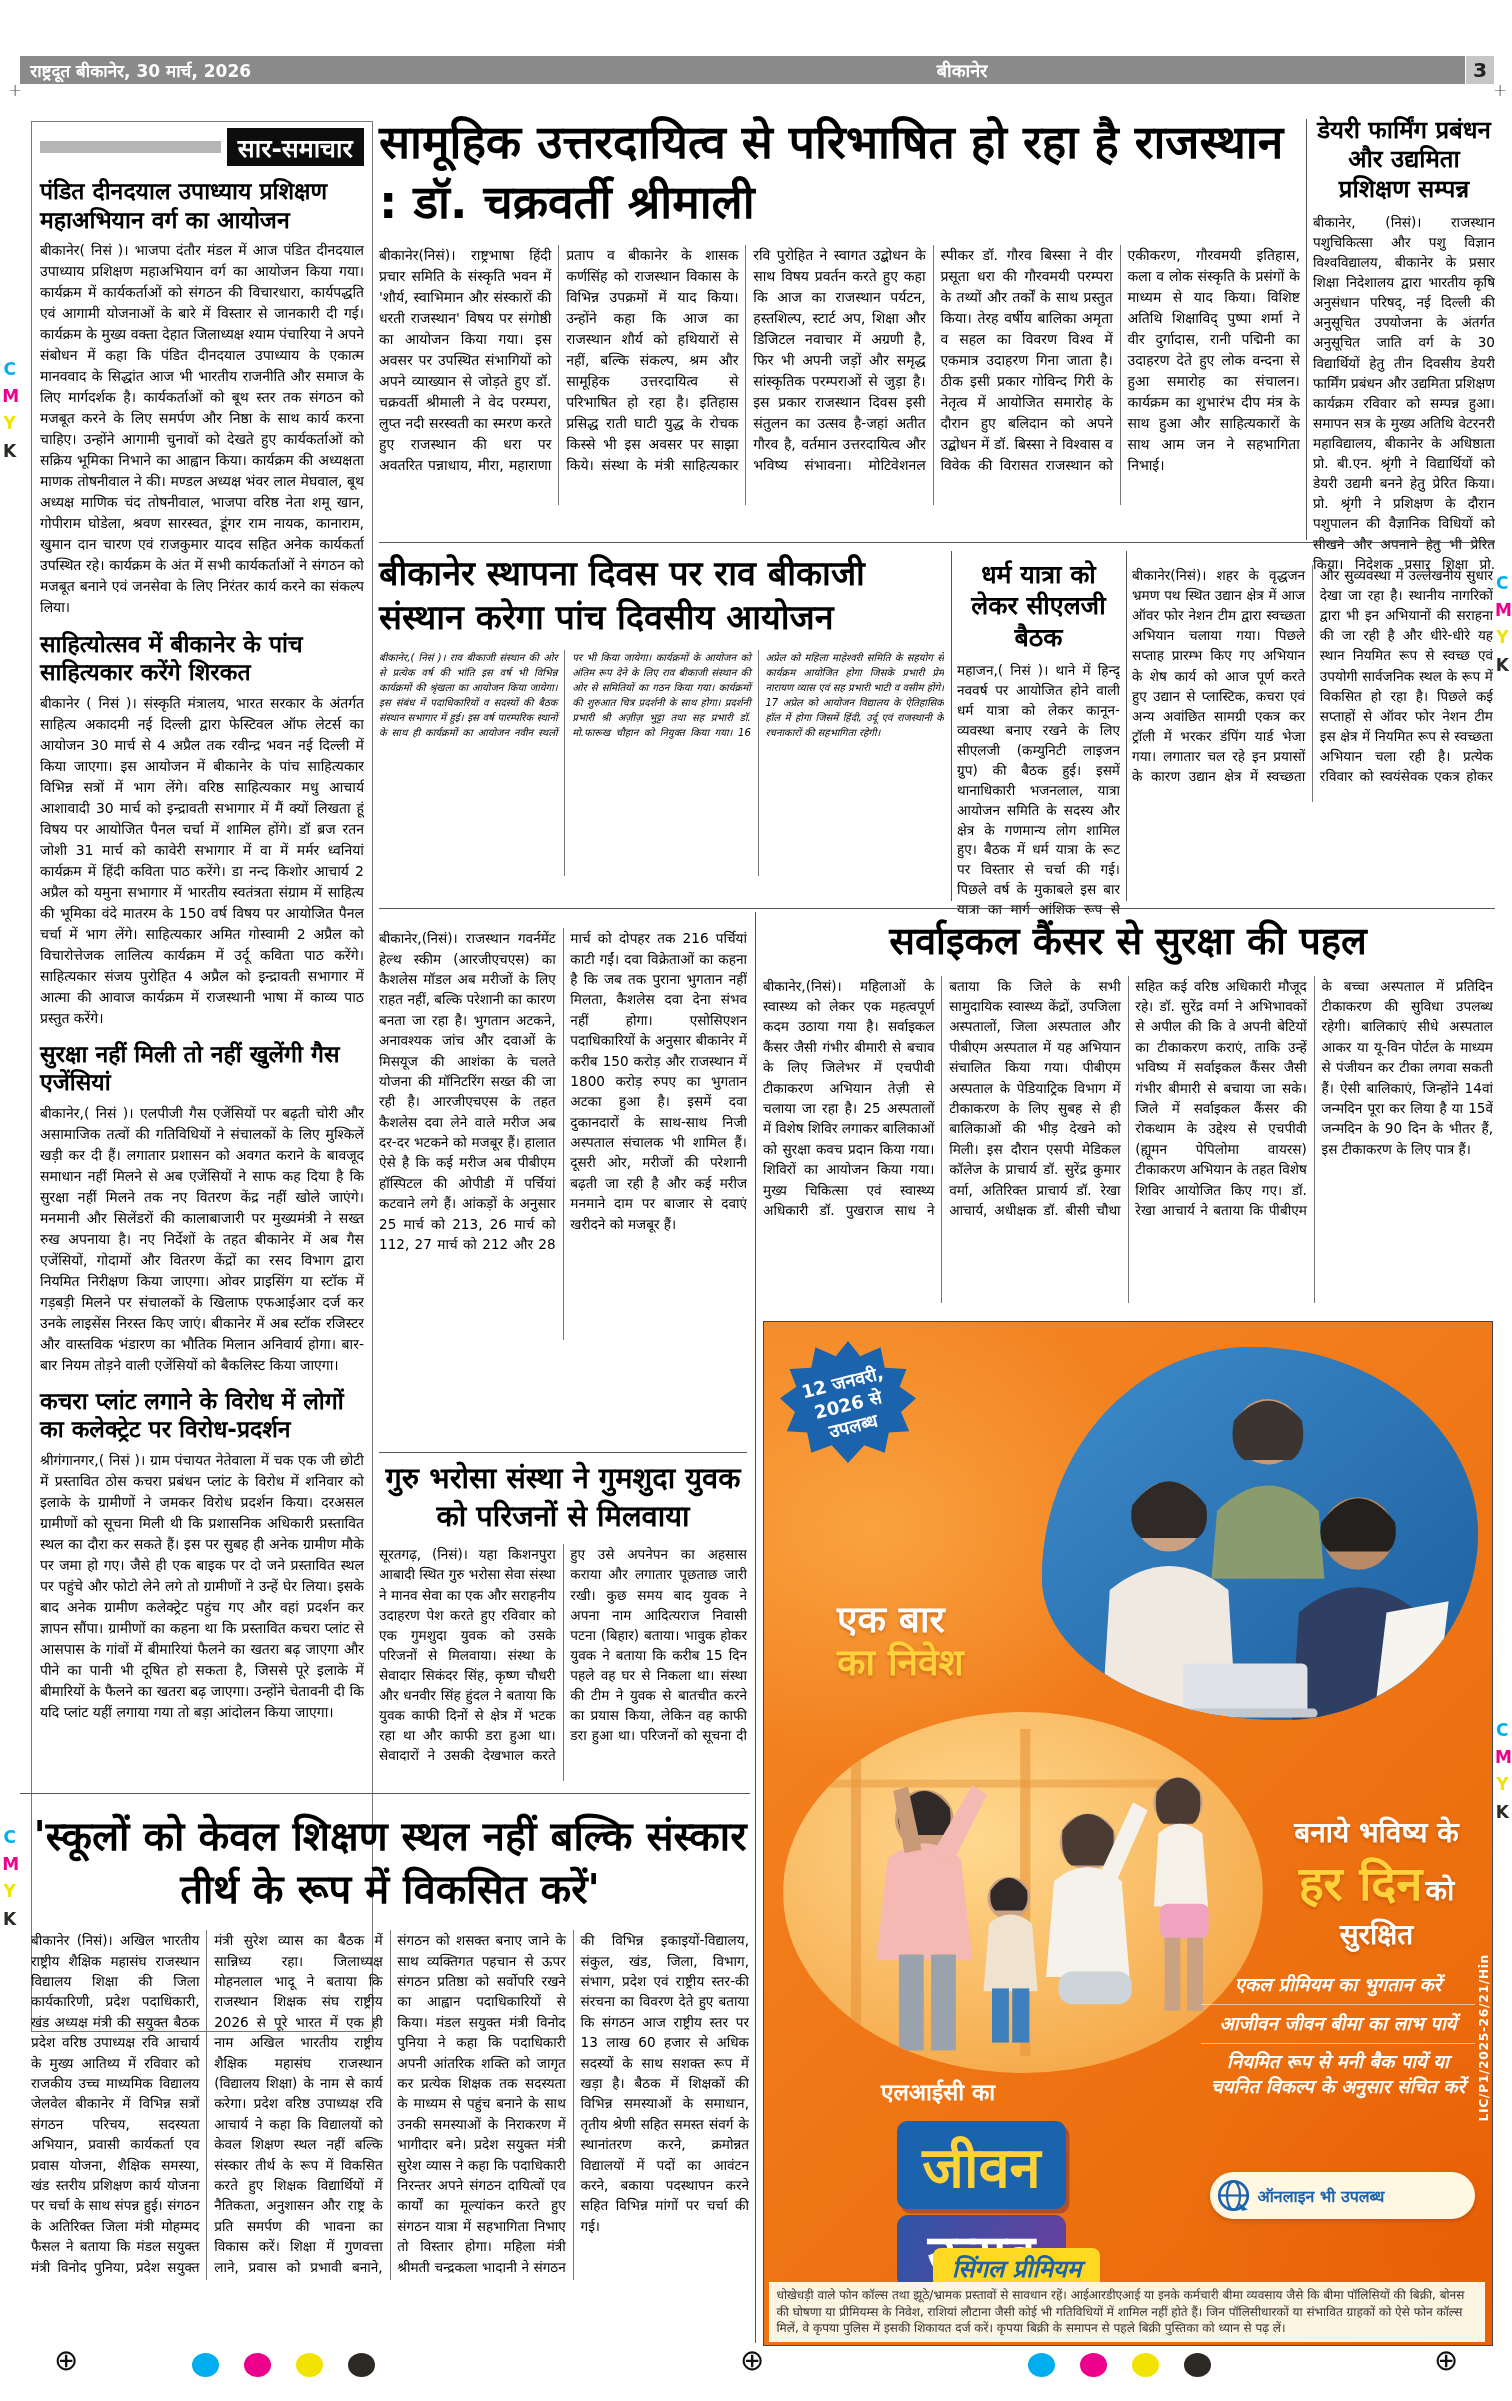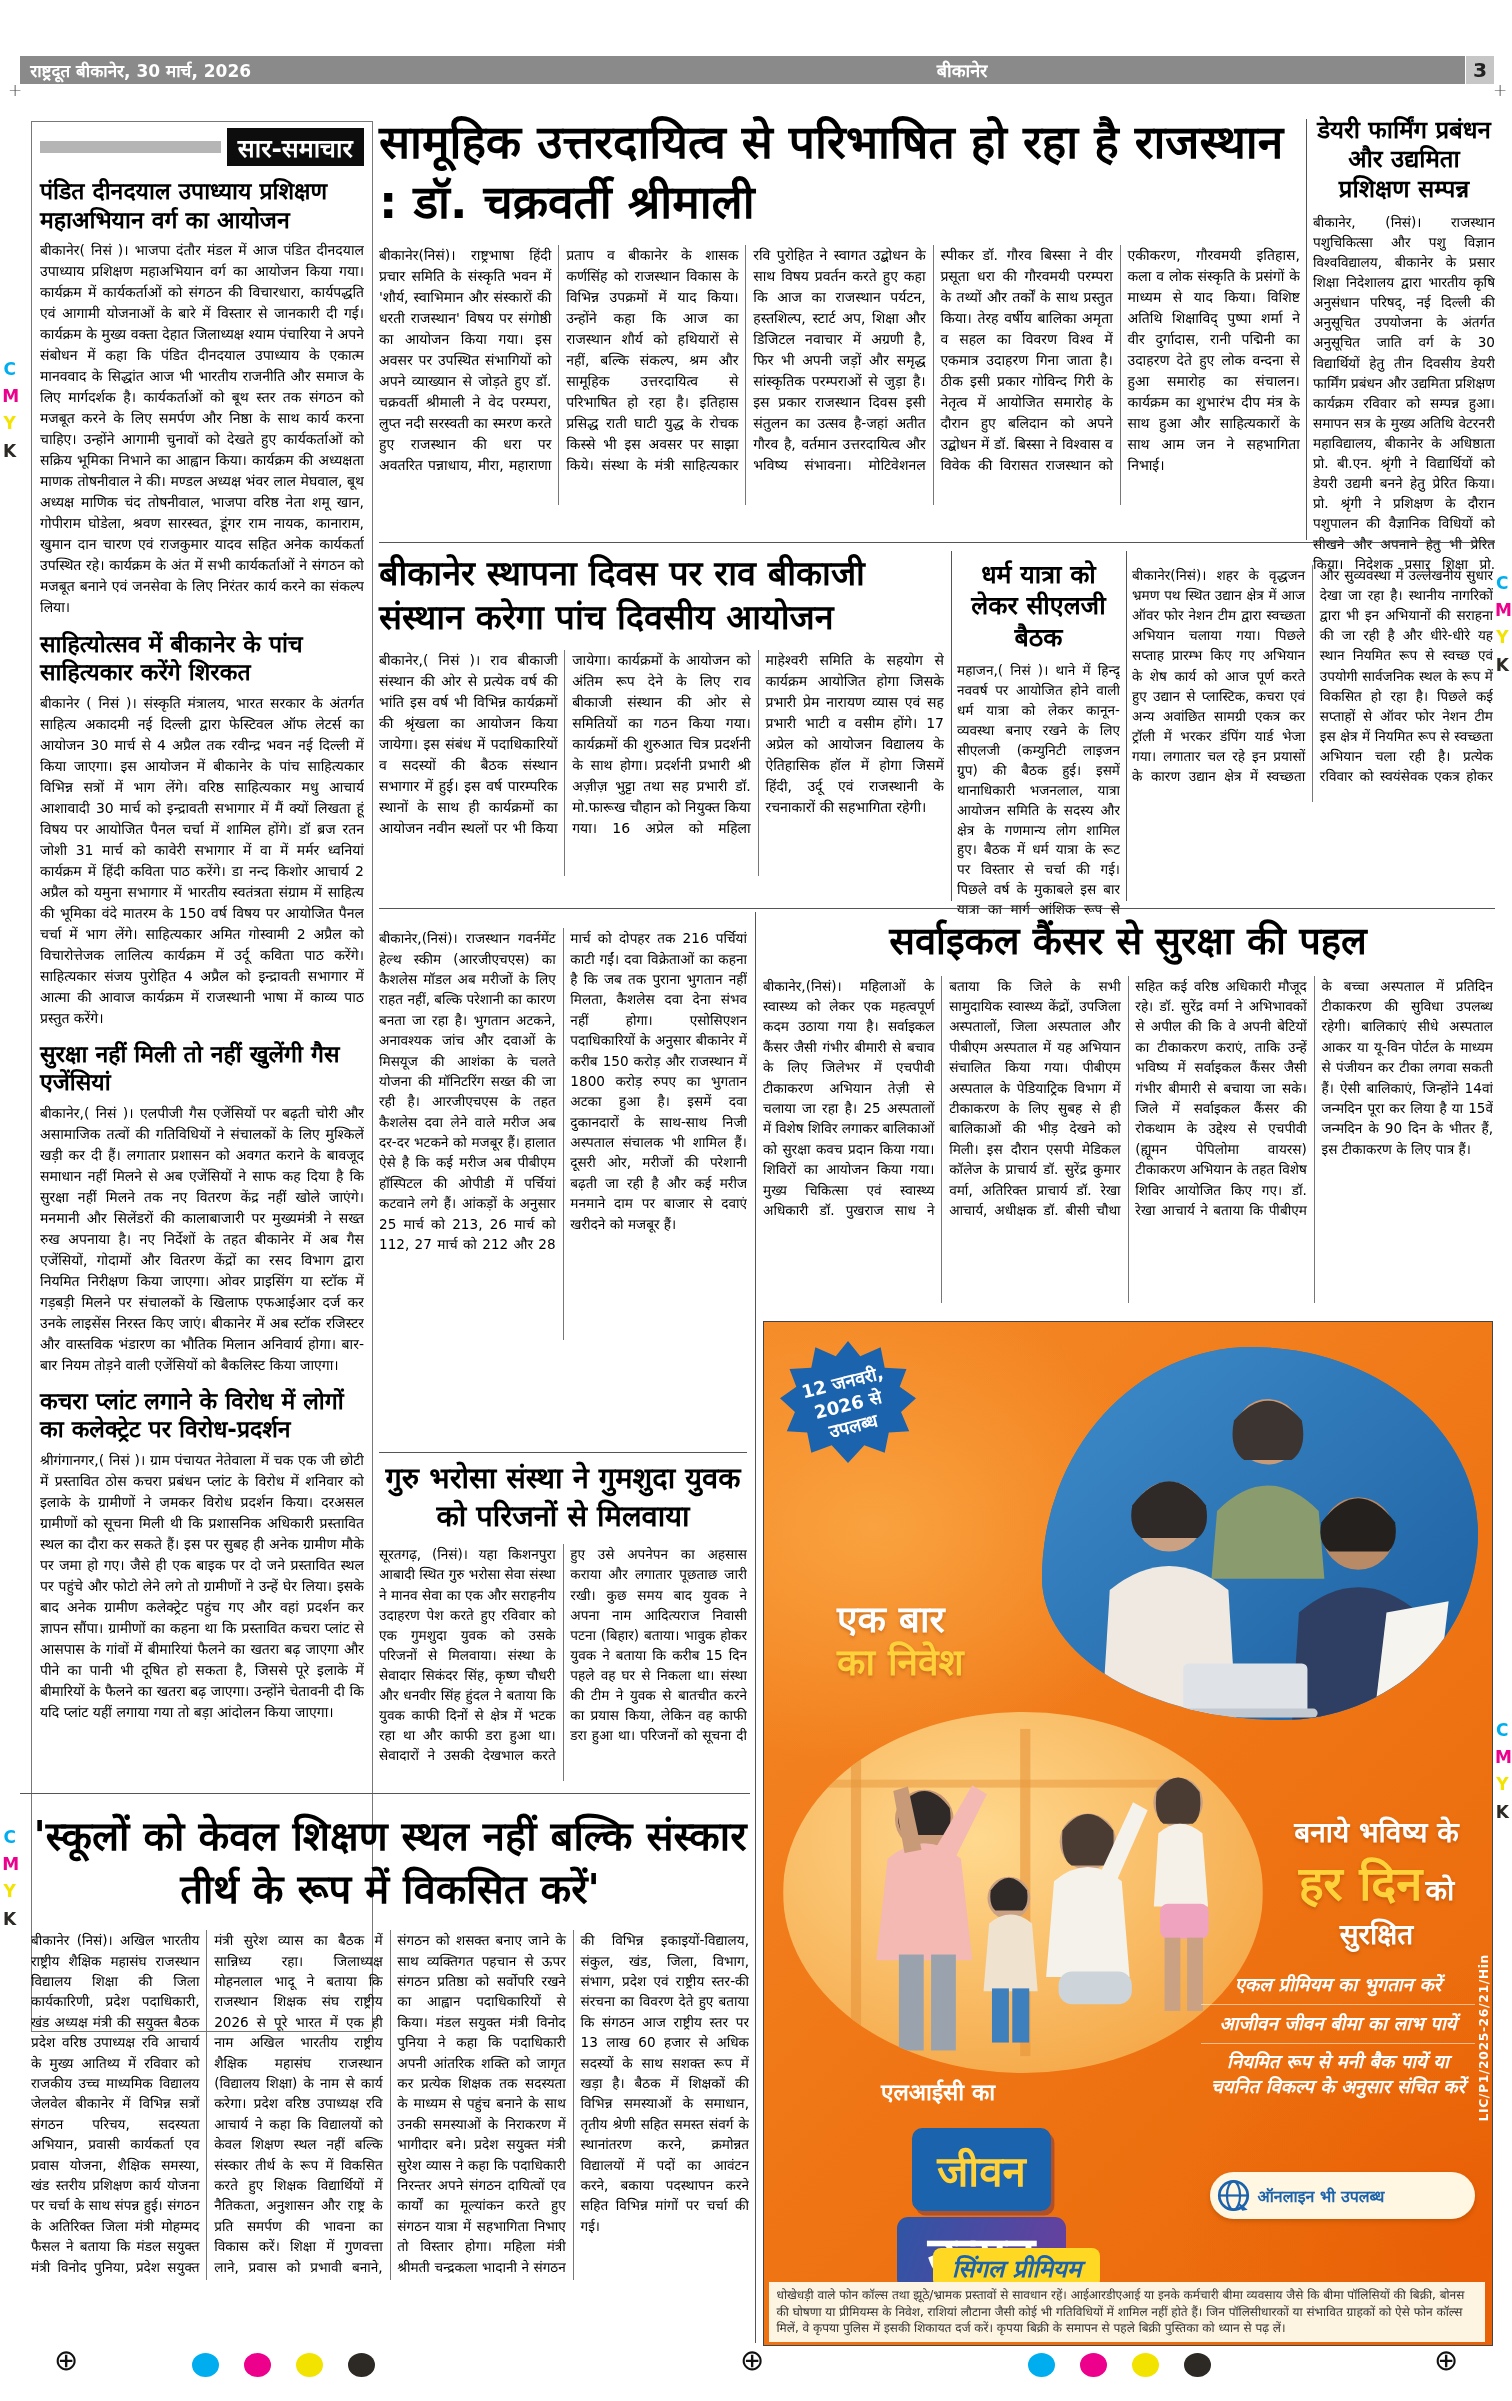--- a/index.html
+++ b/index.html
@@ -35,21 +35,21 @@
   .lead{position:absolute;left:379px;top:113px;width:921px;}
   .lead .art-head{font-size:46px;line-height:1.3;}
   .lead .art-body{margin-top:12.4px;font-size:14px;line-height:1.5;height:260px;columns:5;}
   
   .dairy{position:absolute;left:1313px;top:116px;width:182px;}
   .dairy .art-head{font-size:24px;text-align:center;}
   .dairy .art-body{margin-top:8px;font-size:13.6px;line-height:1.48;height:361px;}
   
   .bikaji{position:absolute;left:379px;top:551px;width:565px;}
   .bikaji .art-head{font-size:34px;text-align:left;line-height:1.3;}
-  .bikaji .art-body{margin-top:10.2px;font-size:14px;line-height:1.5;height:226px;columns:3;}
+  .bikaji .art-body{margin-top:10.2px;font-size:10px;line-height:1.5;height:226px;columns:3;font-style:italic;}
   .clg{position:absolute;left:957px;top:559px;width:163px;}
   .clg .art-head{font-size:25px;text-align:center;line-height:1.25;}
   .clg .art-body{margin-top:8px;font-size:13.6px;line-height:1.47;height:260px;}
   .walkpath{position:absolute;left:1132px;top:556px;width:361px;}
   .walkpath .art-head{font-size:32px;text-align:center;line-height:1.25;}
   .walkpath .art-body{margin-top:9px;font-size:13.6px;line-height:1.48;height:237px;columns:2;}
   
   .rghs{position:absolute;left:379px;top:918px;width:368px;}
   .rghs .art-head{font-size:32px;text-align:center;line-height:1.3;}
   .rghs .art-body{margin-top:10.2px;font-size:13.6px;line-height:1.5;height:412px;columns:2;}
@@ -82,22 +82,22 @@
   .ad-tag1 .t1a{color:#fff;font-size:37px;}
   .ad-tag1 .t1b{color:#ffd23c;font-size:37px;}
   .ad-tag2{position:absolute;left:508px;top:490px;width:209px;text-align:center;color:#fff;font-weight:bold;
     text-shadow:0 1.7px 3.4px rgba(120,50,0,.35);}
   .ad-tag2 .t2a{font-size:28px;display:block;}
   .ad-tag2 .t2b{font-size:47px;color:#ffd23c;}
   .ad-tag2 .t2c{font-size:28px;}
   .ad-tag2 .t2d{font-size:28px;display:block;}
   .ad-brand{position:absolute;left:85px;top:754px;width:265px;text-align:center;}
   .ad-brand .b-pre{color:#fff;font-size:22.6px;font-weight:bold;display:block;text-align:left;margin-left:32px;}
-  .ad-brand .b-jeevan{display:inline-block;background:#1b63ad;color:#ffd23c;font-size:42px;font-weight:bold;
-    padding:13px 25px;border-radius:10.2px;margin-top:21px;box-shadow:3.4px 4.5px 0 rgba(60,20,90,.35);}
+  .ad-brand .b-jeevan{display:inline-block;background:#1b63ad;color:#ffd23c;font-size:56px;font-weight:bold;
+    padding:6px 25px;border-radius:10.2px;margin-top:14px;box-shadow:3.4px 4.5px 0 rgba(60,20,90,.35);}
   .ad-brand .b-utsav{display:inline-block;background:linear-gradient(110deg,#2f55a5,#6a3f9e);color:#fff;
     font-size:52px;font-weight:bold;padding:1.1px 30.5px;border-radius:11.3px;margin-top:5.6px;}
   .ad-single{position:absolute;left:169px;top:926px;background:#ffd824;color:#1b63ad;
     font-size:24px;font-weight:bold;font-style:italic;padding:3.4px 19px;border-radius:8px;}
   .ad-plan{position:absolute;left:144px;top:973px;color:#fff;font-size:14.7px;font-weight:bold;}
   .ad-feats{position:absolute;left:429px;top:644px;width:282px;color:#fff;font-weight:bold;font-style:italic;
     font-size:18.6px;text-align:center;line-height:1.3;}
   .ad-feats .f{padding:6.8px 0;border-bottom:0.6px solid rgba(255,255,255,.55);margin-left:8px;}
   .ad-feats .f:last-child{border-bottom:none;}
   .ad-online{position:absolute;left:446px;top:850px;width:265px;height:47px;background:#fff7e2;border-radius:25px;

